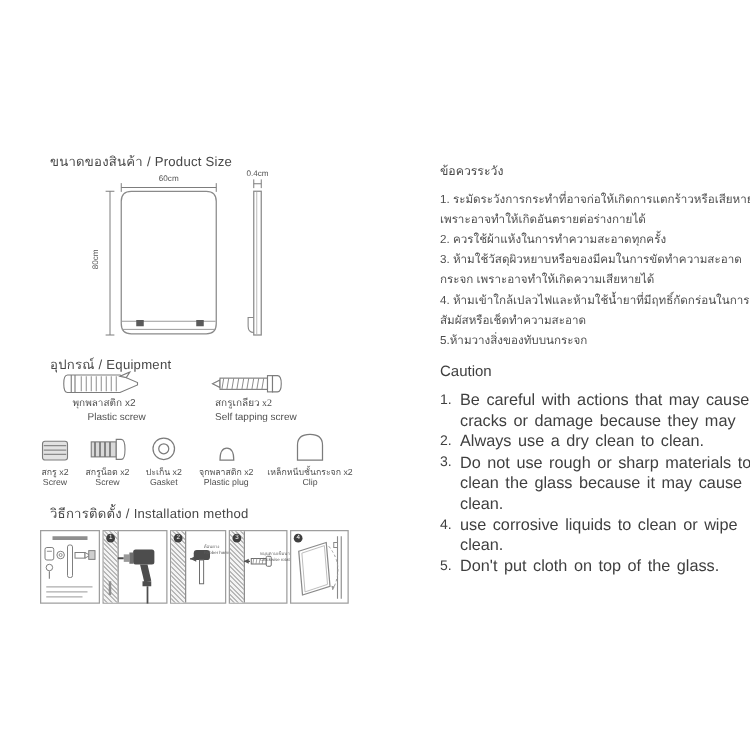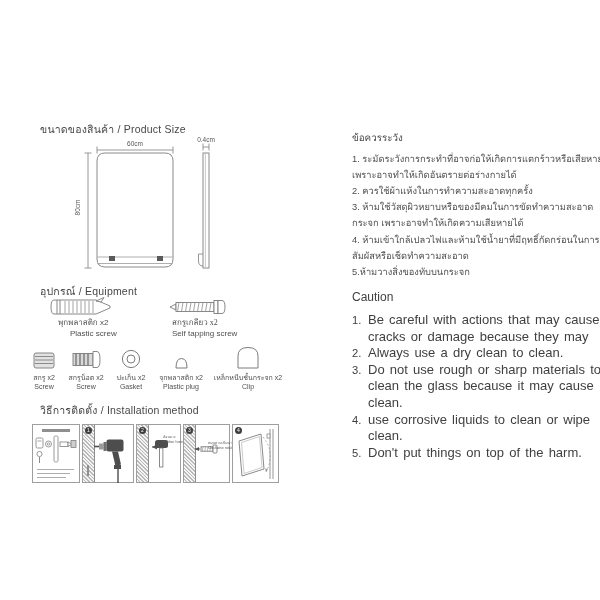--- a/index.html
+++ b/index.html
@@ -306,16 +306,16 @@
     <div class="en-num">4.</div>
     <div class="en-lines">
       <div class="en-line">use corrosive liquids to clean or wipe</div>
       <div class="en-line">clean.</div>
     </div>
   </div>
 
   <div class="en-item">
     <div class="en-num">5.</div>
     <div class="en-lines">
-      <div class="en-line">Don't put things on top of the harm.</div>
+      <div class="en-line">Don't put cloth on top of the glass.</div>
     </div>
   </div>
 </div>
 
 </body></html>

